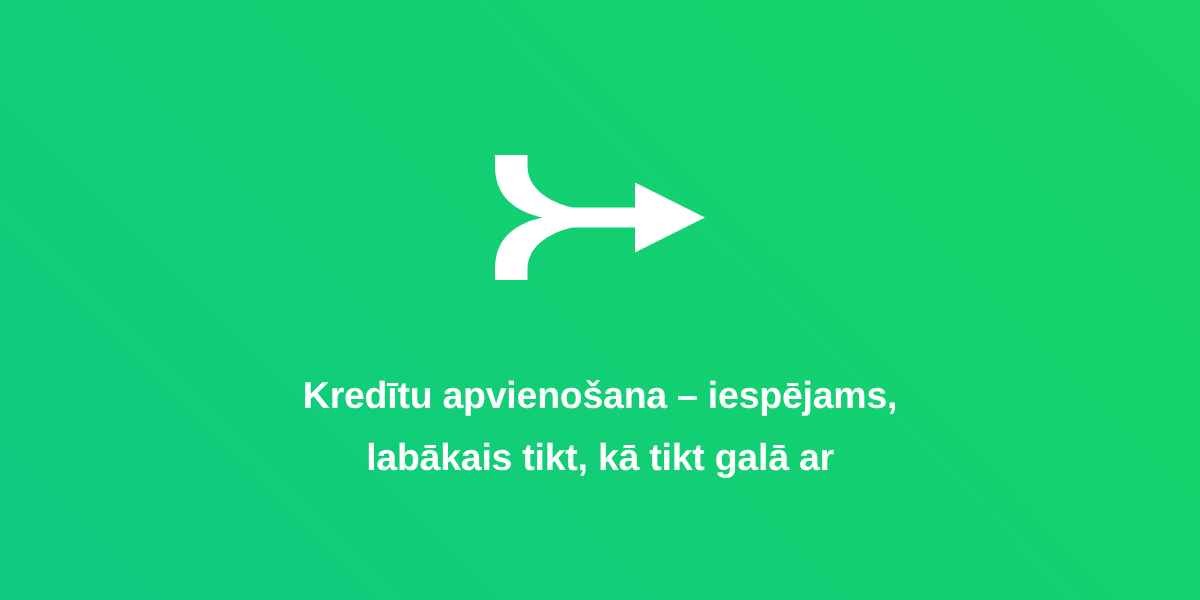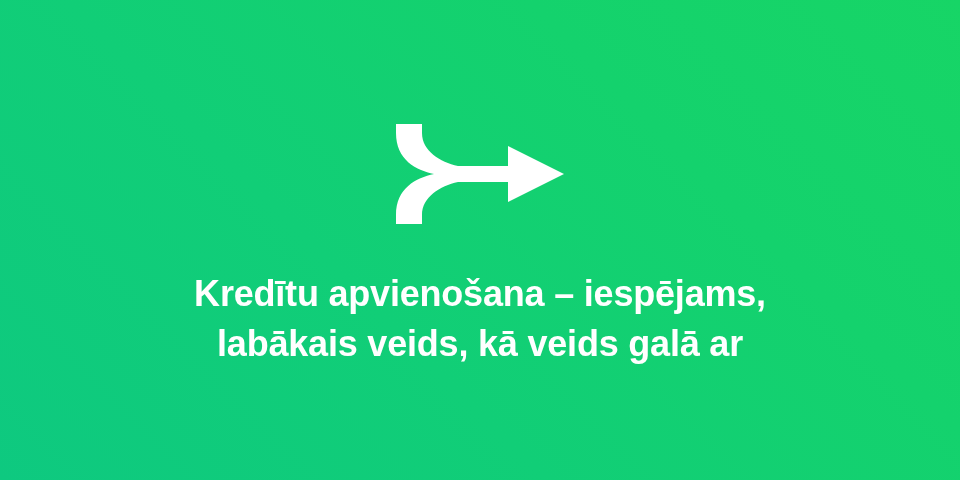--- a/index.html
+++ b/index.html
@@ -42,28 +42,28 @@
   .merge-arrow-icon {
     display: block;
     width: 168px;
     height: 100px;
   }
 
   .headline {
     position: absolute;
     left: 50%;
     transform: translateX(-50%);
-    top: 269px;
+    top: 292px;
     width: 620px;
     margin: 0;
     text-align: center;
     color: #FFFFFF;
     font-family: "Liberation Sans", sans-serif;
     font-weight: bold;
-    font-size: 36px;
+    font-size: 30px;
     line-height: 50px;
     letter-spacing: -0.2px;
     font-stretch: condensed;
     transform-origin: center top;
   }
 
   .headline .line {
     display: block;
     white-space: nowrap;
   }
@@ -74,16 +74,16 @@
 <div class="banner">
 
   <div class="icon-wrap">
     <svg class="merge-arrow-icon" viewBox="0 0 168 100" aria-hidden="true">
       <path fill="#FFFFFF" d="M0 0 H26 V9 C26 27, 44 38, 62 42 H112 V22 L168 50 L112 78 V58 H62 C44 62, 26 73, 26 91 V100 H0 V91 C0 64, 20 54, 38 50 C20 46, 0 36, 0 9 Z"></path>
     </svg>
   </div>
 
   <h1 class="headline">
     <span class="line">Kredītu apvienošana – iespējams,</span>
-    <span class="line">labākais veids, kā veids galā ar</span>
+    <span class="line">labākais tikt, kā tikt galā ar</span>
   </h1>
 
 </div>
 
 </body></html>

